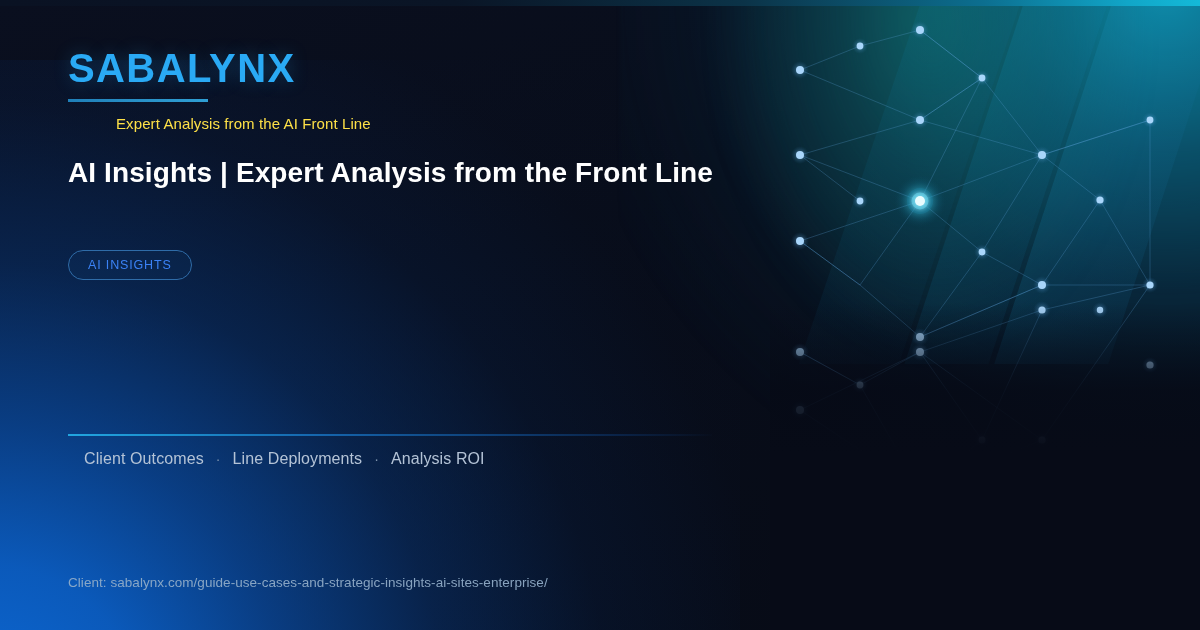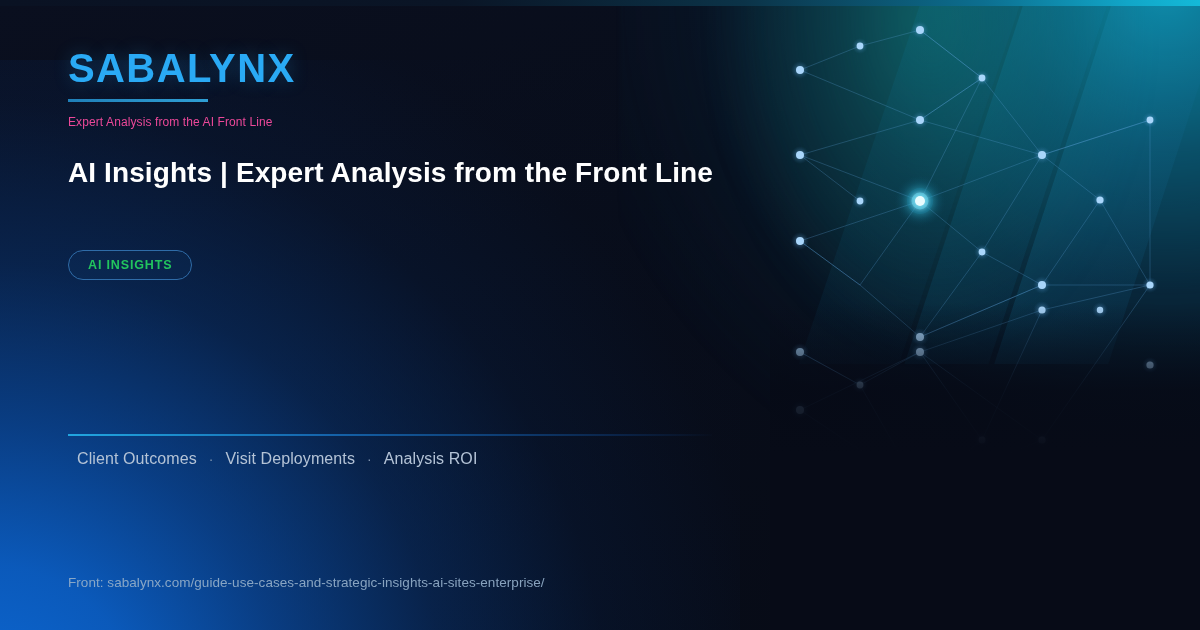--- a/index.html
+++ b/index.html
@@ -110,23 +110,24 @@
     text-shadow: 0 0 18px rgba(42,170,245,0.28);
   }
   .brand-rule {
     margin-top: 11px;
     width: 140px;
     height: 3px;
     background: linear-gradient(90deg, #1f7fb8 0%, #2a93c9 60%, #2f9fd4 100%);
   }
   .brand-tagline {
     margin-top: 13px;
-    font-size: 12px;
-    color: #ec4899;
+    font-size: 15px;
+    color: #fde047;
     letter-spacing: 0.1px;
+    margin-left: 48px;
   }
 
   .headline {
     position: absolute;
     top: 153px; left: 0;
     width: 690px;
     font-size: 28px;
     font-weight: 700;
     line-height: 1.42;
     color: #ffffff;
@@ -138,42 +139,42 @@
     position: absolute;
     top: 250px; left: 0;
     display: inline-flex;
     align-items: center;
     justify-content: flex-start;
     height: 30px;
     padding: 0 19px;
     border: 1px solid #2f6ca8;
     border-radius: 16px;
     background: rgba(20,60,110,0.16);
-    color: #22c55e;
+    color: #3b82f6;
     font-size: 12.5px;
-    font-weight: 700;
+    font-weight: 400;
     letter-spacing: 0.85px;
   }
 
   .footer-rule {
     position: absolute;
     left: 0; top: 434px;
     width: 644px; height: 2px;
     background: linear-gradient(90deg,
         #22a6e0 0%,
         #1c8ecd 16%,
         #1564ac 40%,
         #0e3f76 66%,
         #0a2246 86%,
         rgba(8,18,36,0.2) 100%);
   }
 
   .kicker {
     position: absolute;
-    left: 9px; top: 450px;
+    left: 16px; top: 450px;
     display: flex;
     align-items: center;
     font-size: 16px;
     color: #b4c3d6;
     letter-spacing: 0.1px;
   }
   .kicker-sep {
     margin: 0 12px;
     color: #7e93ad;
     font-size: 14px;
@@ -351,21 +352,21 @@
 
     <div class="badge">
       <span>AI INSIGHTS</span>
     </div>
 
     <div class="footer-rule"></div>
 
     <div class="kicker">
       <span>Client Outcomes</span>
       <span class="kicker-sep">·</span>
-      <span>Visit Deployments</span>
+      <span>Line Deployments</span>
       <span class="kicker-sep">·</span>
       <span>Analysis ROI</span>
     </div>
 
-    <div class="visit">Front: sabalynx.com/guide-use-cases-and-strategic-insights-ai-sites-enterprise/</div>
+    <div class="visit">Client: sabalynx.com/guide-use-cases-and-strategic-insights-ai-sites-enterprise/</div>
 
   </div>
 </div>
 
 </body></html>

